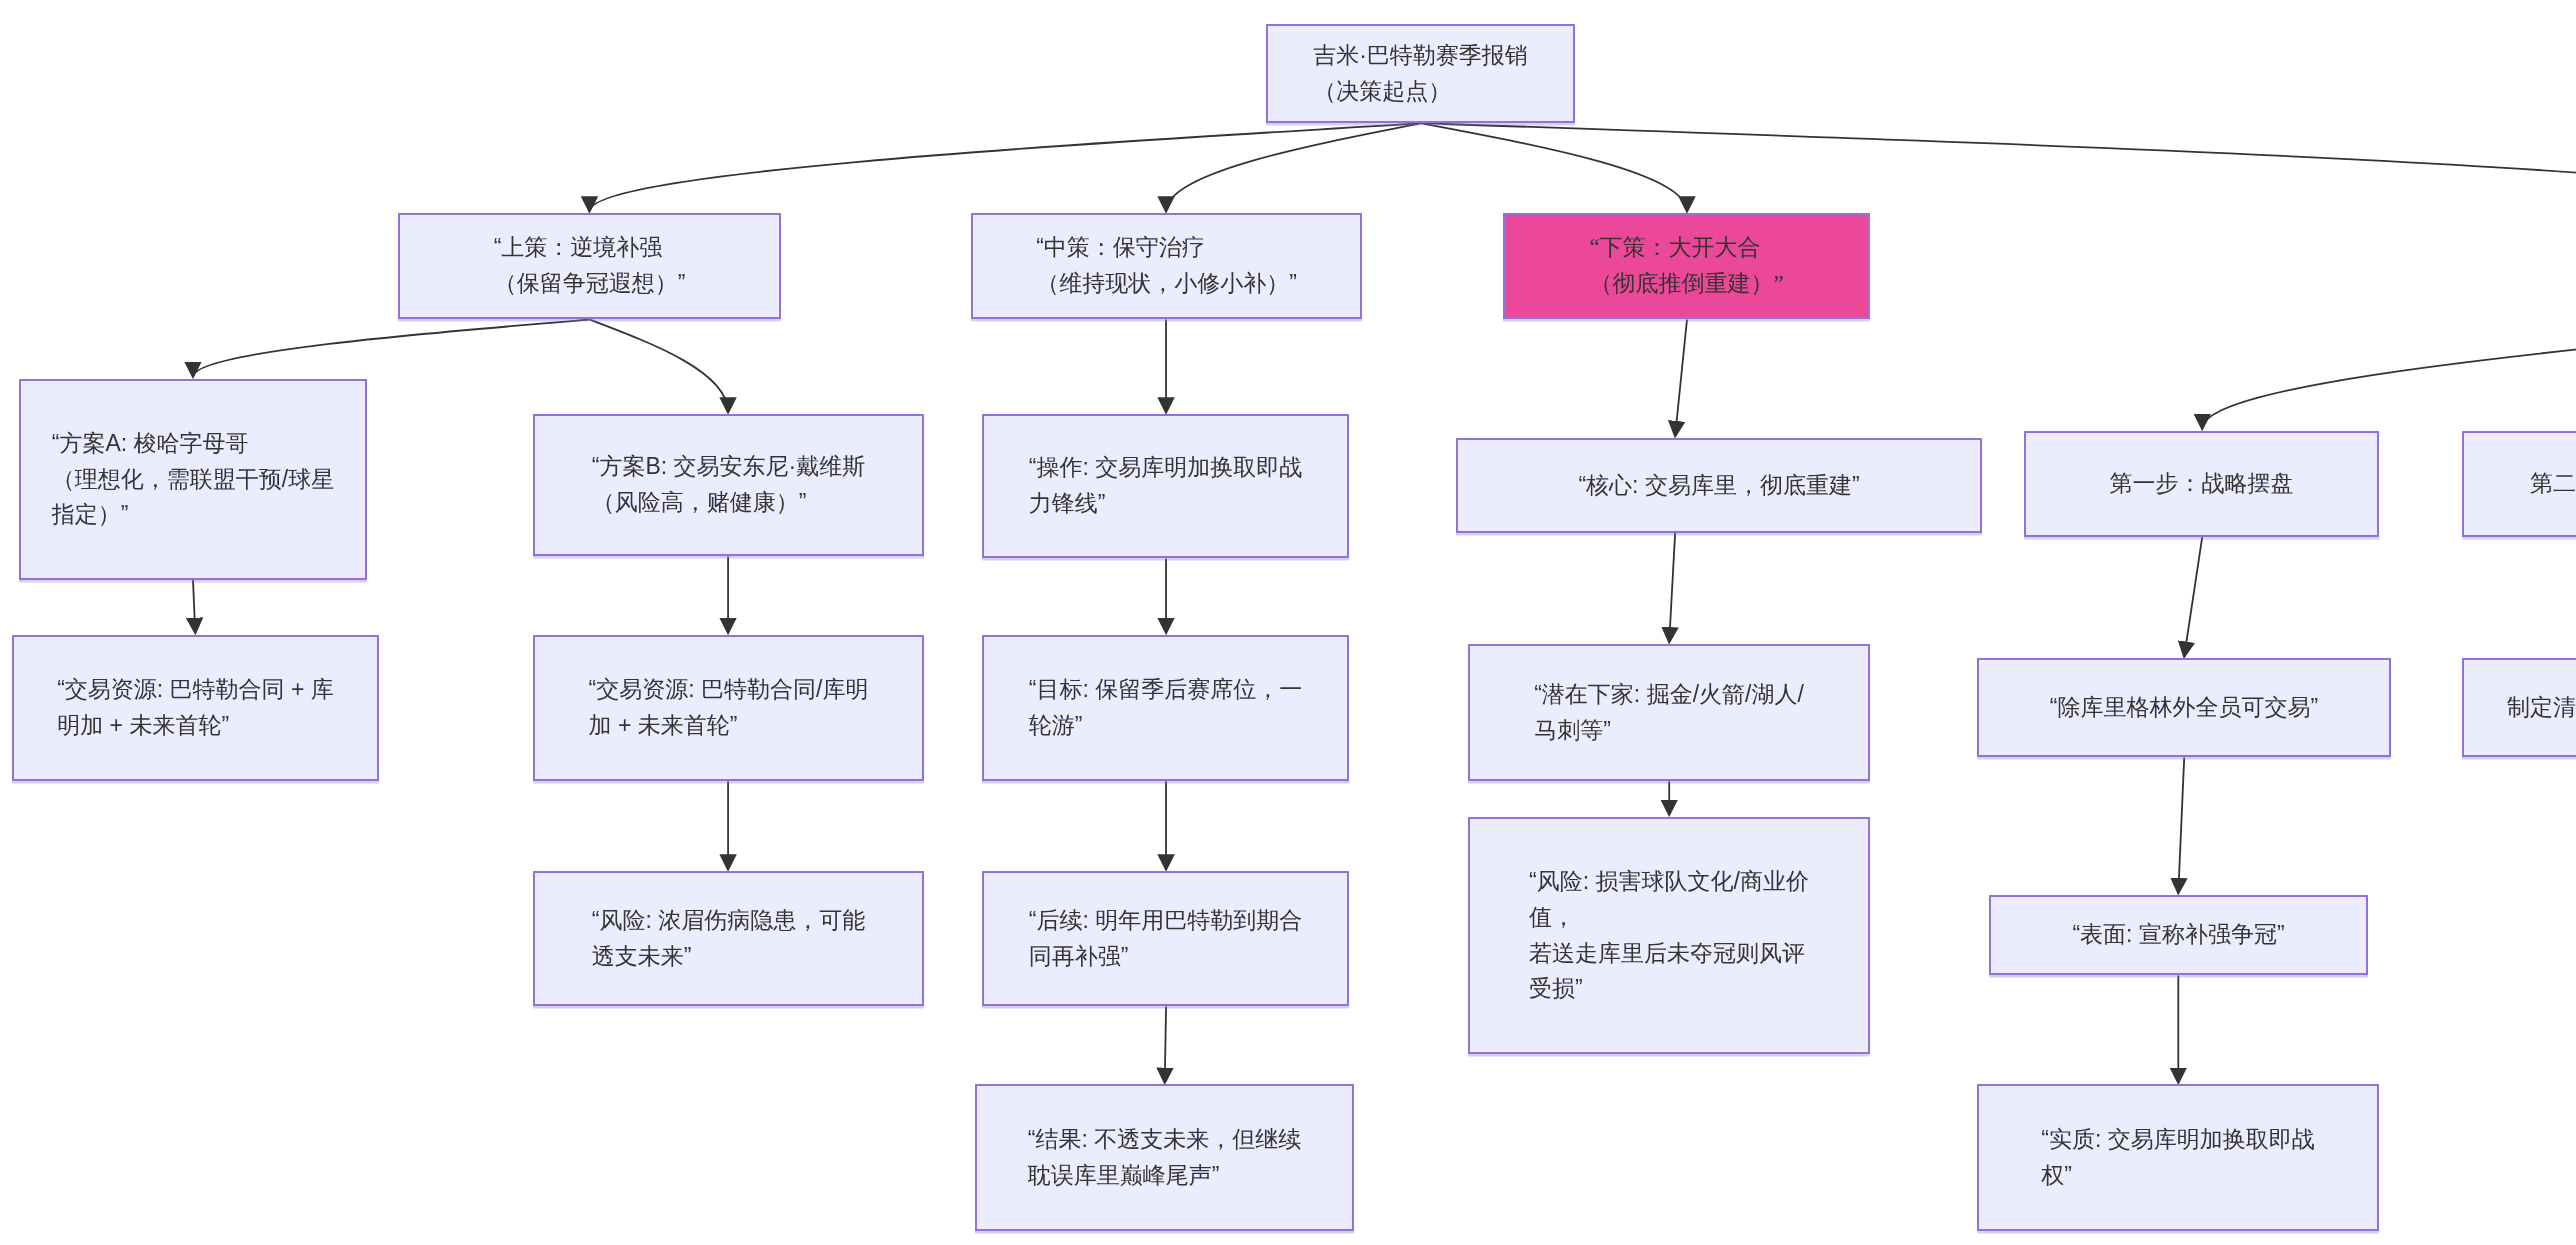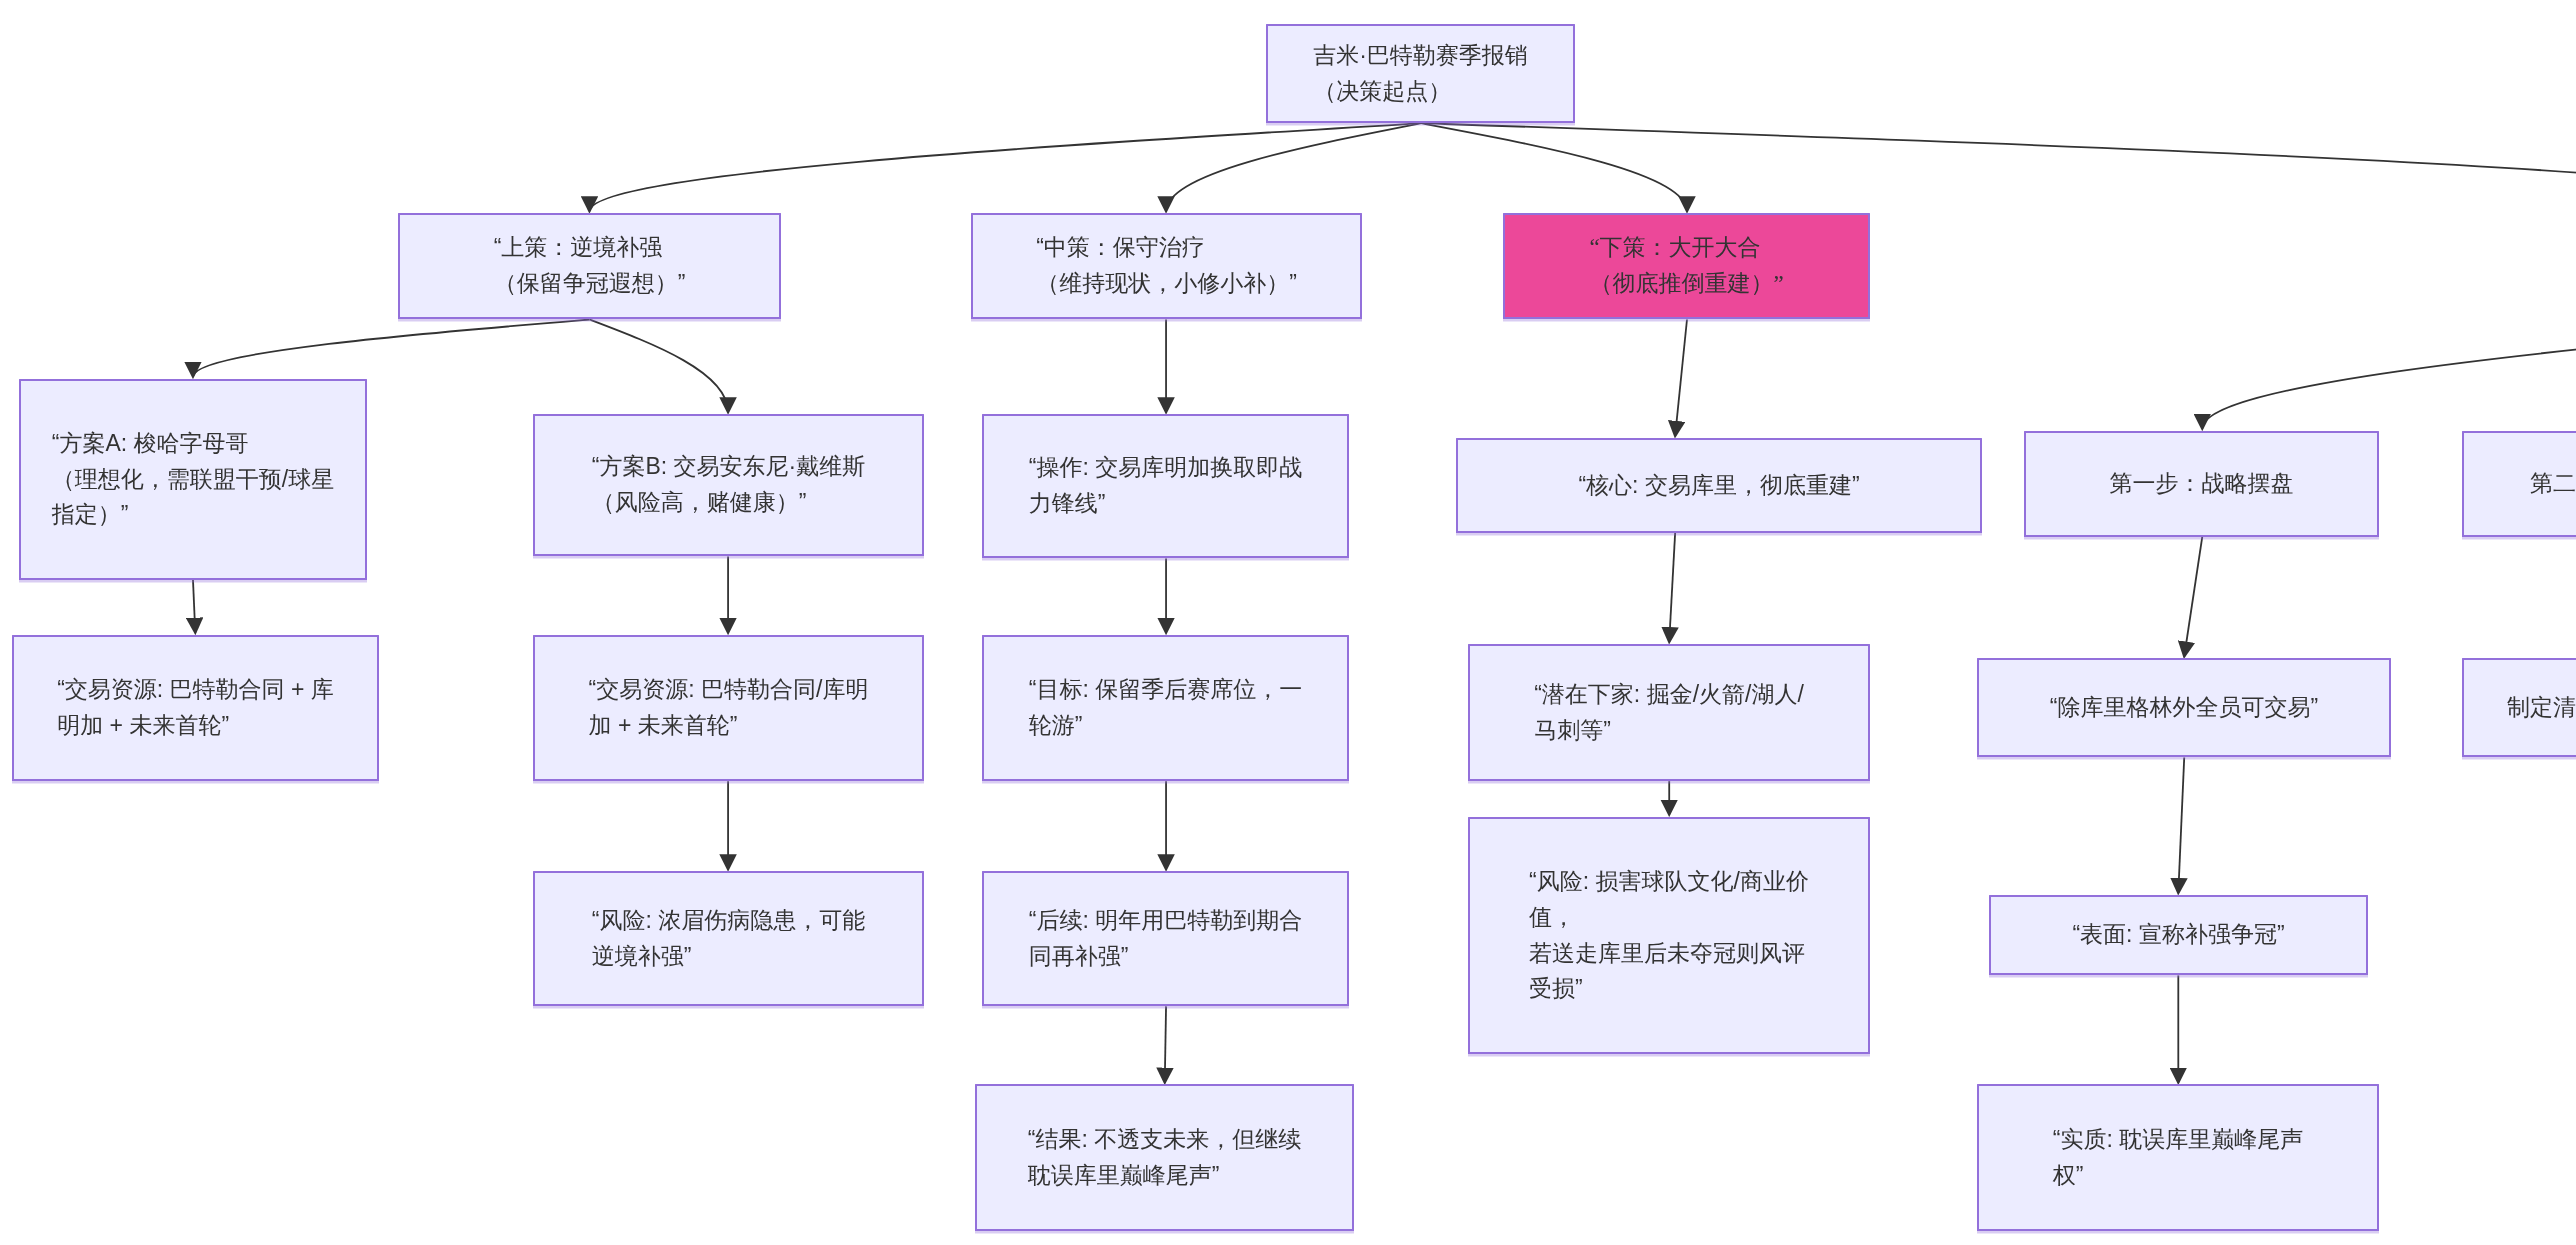--- a/index.html
+++ b/index.html
@@ -100,26 +100,26 @@
 明加 + 未来首轮”</div>
     <div class="flow-node" style="left: 533px; top: 635px; width: 391px; height: 146px; background: rgb(236, 236, 255); border-color: rgb(147, 112, 219); color: rgb(51, 51, 51);">“交易资源: 巴特勒合同/库明
 加 + 未来首轮”</div>
     <div class="flow-node" style="left: 982px; top: 635px; width: 367px; height: 146px; background: rgb(236, 236, 255); border-color: rgb(147, 112, 219); color: rgb(51, 51, 51);">“目标: 保留季后赛席位，一
 轮游”</div>
     <div class="flow-node" style="left: 1468px; top: 644px; width: 402px; height: 137px; background: rgb(236, 236, 255); border-color: rgb(147, 112, 219); color: rgb(51, 51, 51);">“潜在下家: 掘金/火箭/湖人/
 马刺等”</div>
     <div class="flow-node" style="left: 1977px; top: 658px; width: 414px; height: 99px; background: rgb(236, 236, 255); border-color: rgb(147, 112, 219); color: rgb(51, 51, 51);">“除库里格林外全员可交易”</div>
     <div class="flow-node" style="left: 2462px; top: 658px; width: 343px; height: 99px; background: rgb(236, 236, 255); border-color: rgb(147, 112, 219); color: rgb(51, 51, 51);">制定清晰的长期重建蓝图</div>
     <div class="flow-node" style="left: 533px; top: 871px; width: 391px; height: 135px; background: rgb(236, 236, 255); border-color: rgb(147, 112, 219); color: rgb(51, 51, 51);">“风险: 浓眉伤病隐患，可能
-逆境补强”</div>
+透支未来”</div>
     <div class="flow-node" style="left: 982px; top: 871px; width: 367px; height: 135px; background: rgb(236, 236, 255); border-color: rgb(147, 112, 219); color: rgb(51, 51, 51);">“后续: 明年用巴特勒到期合
 同再补强”</div>
     <div class="flow-node" style="left: 1468px; top: 817px; width: 402px; height: 237px; background: rgb(236, 236, 255); border-color: rgb(147, 112, 219); color: rgb(51, 51, 51);">“风险: 损害球队文化/商业价
 值，
 若送走库里后未夺冠则风评
 受损”</div>
     <div class="flow-node" style="left: 1989px; top: 895px; width: 379px; height: 80px; background: rgb(236, 236, 255); border-color: rgb(147, 112, 219); color: rgb(51, 51, 51);">“表面: 宣称补强争冠”</div>
     <div class="flow-node" style="left: 975px; top: 1084px; width: 379px; height: 147px; background: rgb(236, 236, 255); border-color: rgb(147, 112, 219); color: rgb(51, 51, 51);">“结果: 不透支未来，但继续
 耽误库里巅峰尾声”</div>
-    <div class="flow-node" style="left: 1977px; top: 1084px; width: 402px; height: 147px; background: rgb(236, 236, 255); border-color: rgb(147, 112, 219); color: rgb(51, 51, 51);">“实质: 耽误库里巅峰尾声
+    <div class="flow-node" style="left: 1977px; top: 1084px; width: 402px; height: 147px; background: rgb(236, 236, 255); border-color: rgb(147, 112, 219); color: rgb(51, 51, 51);">“实质: 交易库明加换取即战
 权”</div>
   </div>
 
 
 </body></html>

